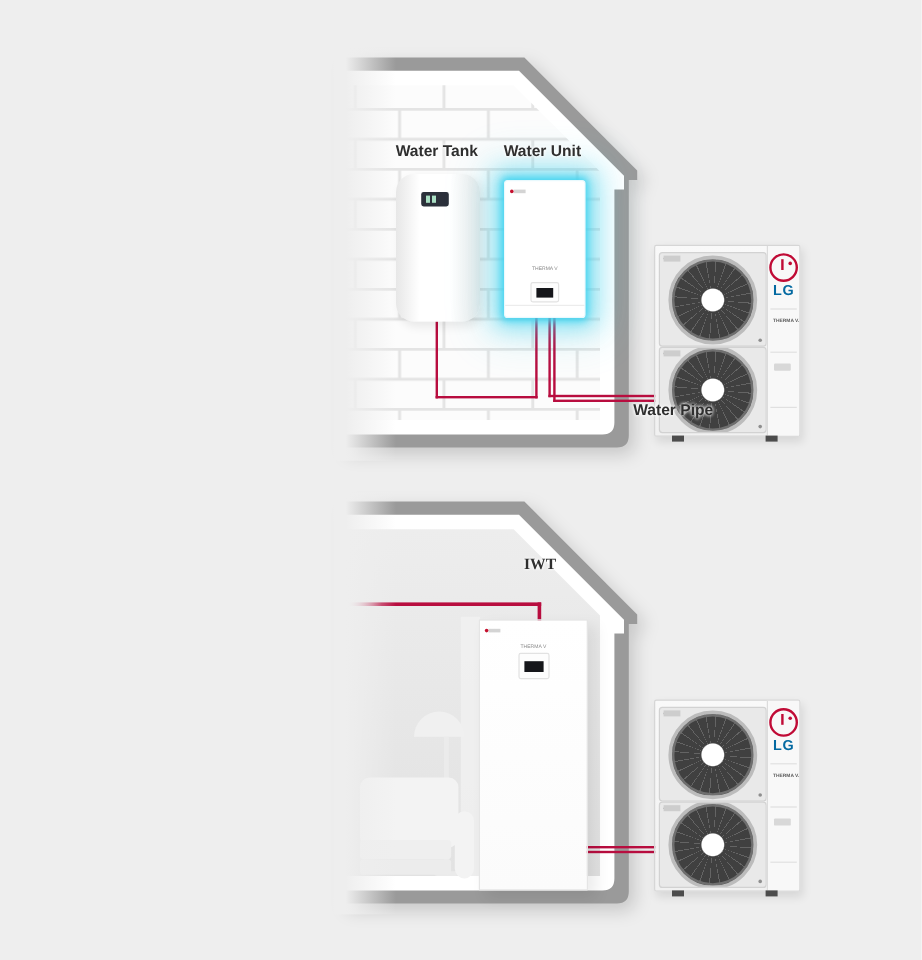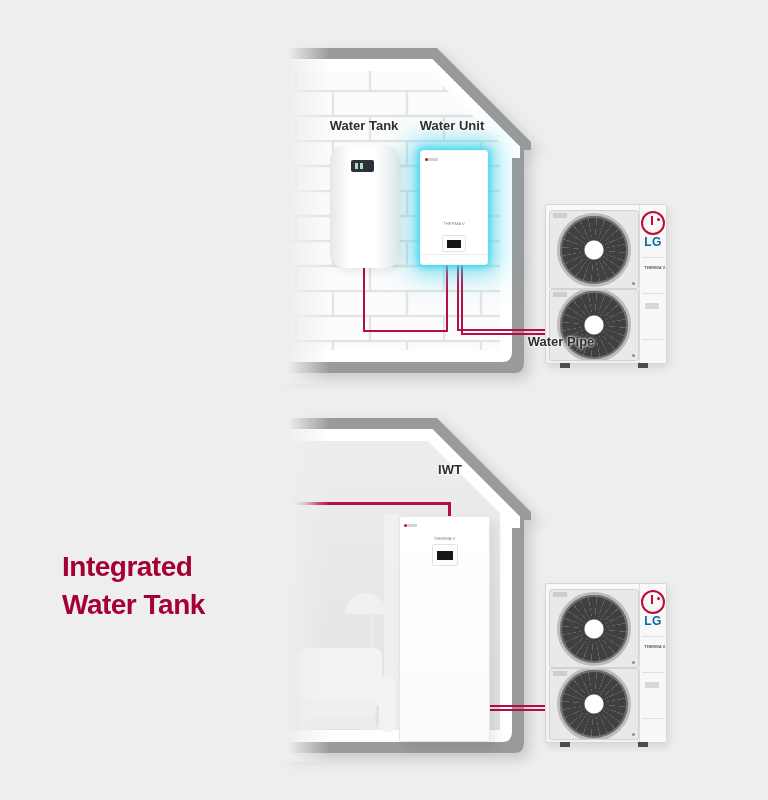--- a/index.html
+++ b/index.html
@@ -153,21 +153,20 @@
       <div class="side-div" style="top:52px;"></div>
       <div class="model-text">THERMA V.</div>
       <div class="side-div" style="top:88px;"></div>
       <div class="side-slot"></div>
       <div class="side-div" style="top:134px;"></div>
     </div>
     <div class="foot" style="left:14px;"></div>
     <div class="foot" style="right:18px;"></div>
   </div>
 
-  <div class="title" style="left:62px; top:548px; width:200px;">Integrated Water Tank</div>
 
   <svg class="house" style="left:278px; top:412px;" width="262" height="348" viewBox="0 0 262 348">
     <defs>
       <linearGradient id="wallg" x1="0" y1="0" x2="0" y2="1">
         <stop offset="0" stop-color="#ededed"></stop>
         <stop offset="1" stop-color="#e2e2e2"></stop>
       </linearGradient>
     </defs>
     <path fill="#9a9a9a" d="M7,6 H159 L253,100 V108 H246 V331 Q246,341 236,341 H7 Z"></path>
     <path fill="#ffffff" d="M7,17 H154.5 L242,104.5 V116 H234 V320 Q234,330 224,330 H7 Z"></path>
@@ -180,21 +179,21 @@
     </g>
     <g fill="#f3f3f3">
       <rect x="22" y="236" width="82" height="58" rx="8"></rect>
       <rect x="22" y="288" width="76" height="16" rx="3" fill="#efefef"></rect>
       <rect x="22" y="304" width="76" height="13" rx="3" fill="#ececec"></rect>
       <rect x="101" y="264" width="16" height="56" rx="8"></rect>
     </g>
   </svg>
   <div class="fade-overlay" style="left:278px; top:410px; width:52px; height:352px;"></div>
 
-  <div class="lbl lbl-16" style="left:450px; top:462px;">IWT</div>
+  <div class="lbl lbl-16" style="left:450px; top:462px;font-family:Liberation Serif, serif;">IWT</div>
 
   <div class="pipe pipe-fade-left" style="left:290px; top:502px; width:161px; height:3px;"></div>
   <div class="pipe" style="left:448px; top:502px; width:3px; height:16px;"></div>
   <div class="pipe" style="left:486px; top:705px; width:68px; height:2px;"></div>
   <div class="pipe" style="left:486px; top:709px; width:68px; height:2px;"></div>
 
   <div class="iwt-unit">
     <div class="mini-lg"></div>
     <div class="micro-text" style="top:19px;">THERMA V</div>
     <div class="unit-display-frame" style="top:27px; width:24px; height:20px;">

